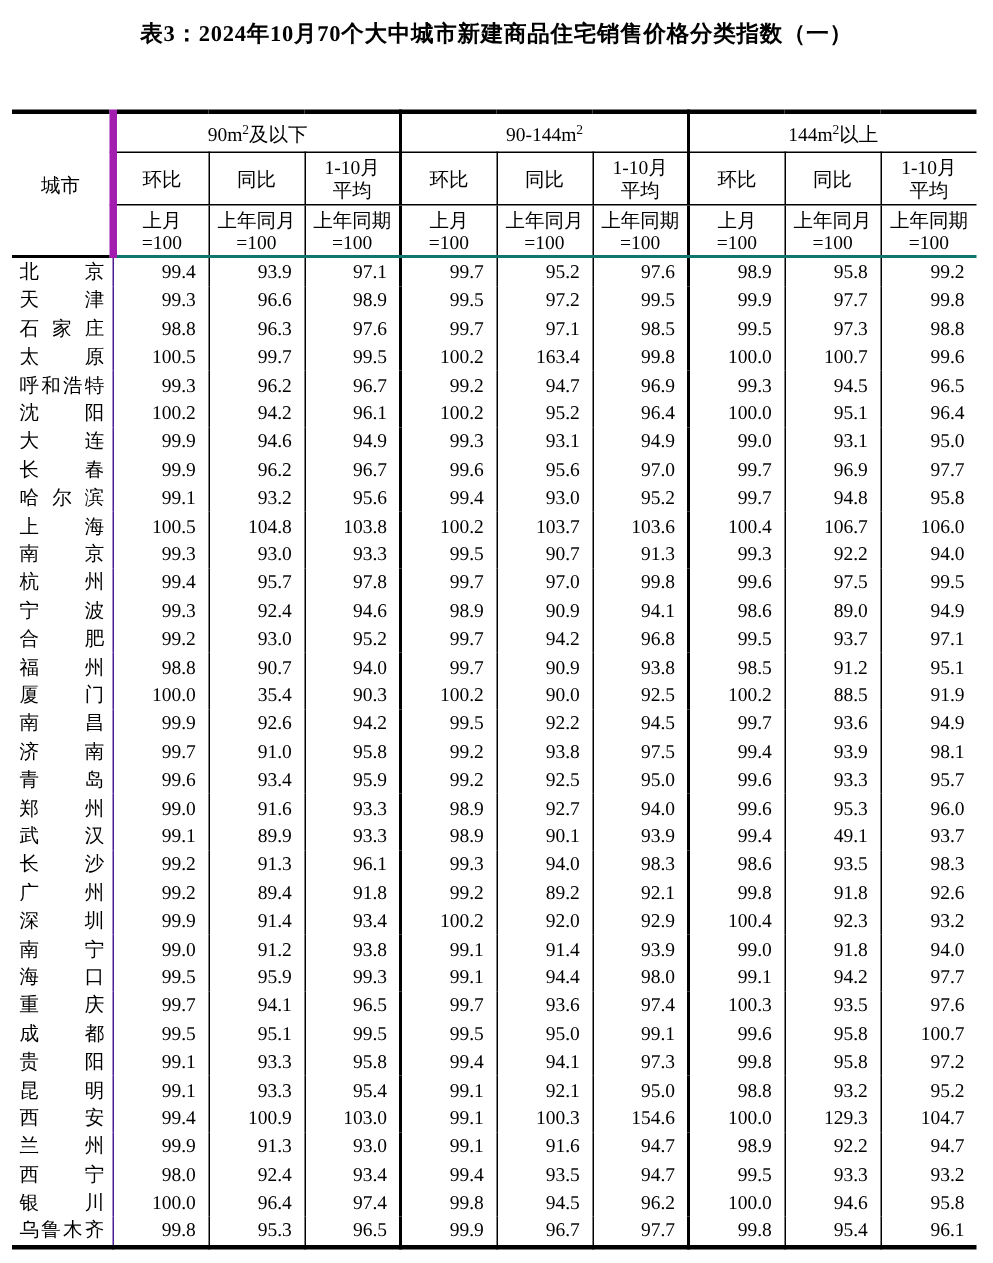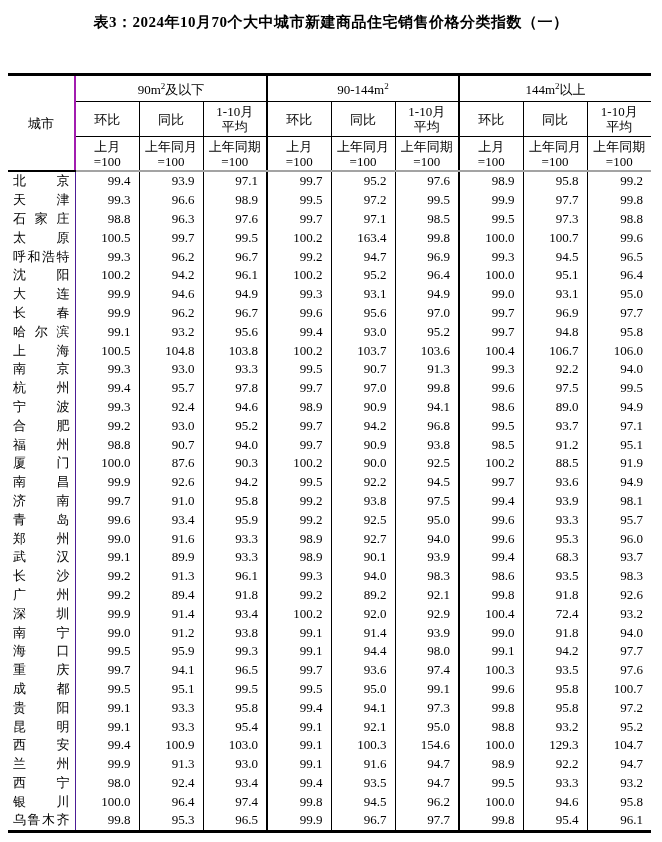--- a/index.html
+++ b/index.html
@@ -35,38 +35,38 @@
   col.c-num  { width: 64px; }
 
   thead th {
     font-weight: normal;
     text-align: center;
     vertical-align: middle;
     padding: 0;
     line-height: 15px;
   }
   th.city-h {
-    border-right: 2px solid #a21caf;
+    border-right: 5px solid #a21caf;
     border-bottom: 2px solid #000;
   }
   th.group-h {
     height: 25px;
     border-bottom: 1px solid #000;
     border-left: 1px solid #14b8a6;
   }
   th.metric-h {
     height: 34px;
     border-bottom: 1px solid #000;
     border-left: 1px solid #000;
     white-space: pre-line;
     text-align: center;
   }
   th.sub-h {
     height: 33px;
-    border-bottom: 2px solid #a3a3a3;
+    border-bottom: 2px solid #0f766e;
     border-left: 1px solid #000;
     white-space: pre-line;
   }
   .gsep { border-left: 2px solid #000 !important; }
   sup { font-size: 9px; }
 
   tbody td {
     height: 18.8px;
     padding: 0;
     vertical-align: middle;
@@ -324,21 +324,21 @@
         <td class="num gsep">99.7</td>
         <td class="num">90.9</td>
         <td class="num">93.8</td>
         <td class="num gsep">98.5</td>
         <td class="num">91.2</td>
         <td class="num">95.1</td>
       </tr>
       <tr>
         <td class="city"><span class="city-name">厦门</span></td>
         <td class="num">100.0</td>
-        <td class="num">87.6</td>
+        <td class="num">35.4</td>
         <td class="num">90.3</td>
         <td class="num gsep">100.2</td>
         <td class="num">90.0</td>
         <td class="num">92.5</td>
         <td class="num gsep">100.2</td>
         <td class="num">88.5</td>
         <td class="num">91.9</td>
       </tr>
       <tr>
         <td class="city"><span class="city-name">南昌</span></td>
@@ -390,21 +390,21 @@
       </tr>
       <tr>
         <td class="city"><span class="city-name">武汉</span></td>
         <td class="num">99.1</td>
         <td class="num">89.9</td>
         <td class="num">93.3</td>
         <td class="num gsep">98.9</td>
         <td class="num">90.1</td>
         <td class="num">93.9</td>
         <td class="num gsep">99.4</td>
-        <td class="num">68.3</td>
+        <td class="num">49.1</td>
         <td class="num">93.7</td>
       </tr>
       <tr>
         <td class="city"><span class="city-name">长沙</span></td>
         <td class="num">99.2</td>
         <td class="num">91.3</td>
         <td class="num">96.1</td>
         <td class="num gsep">99.3</td>
         <td class="num">94.0</td>
         <td class="num">98.3</td>
@@ -426,21 +426,21 @@
       </tr>
       <tr>
         <td class="city"><span class="city-name">深圳</span></td>
         <td class="num">99.9</td>
         <td class="num">91.4</td>
         <td class="num">93.4</td>
         <td class="num gsep">100.2</td>
         <td class="num">92.0</td>
         <td class="num">92.9</td>
         <td class="num gsep">100.4</td>
-        <td class="num">72.4</td>
+        <td class="num">92.3</td>
         <td class="num">93.2</td>
       </tr>
       <tr>
         <td class="city"><span class="city-name">南宁</span></td>
         <td class="num">99.0</td>
         <td class="num">91.2</td>
         <td class="num">93.8</td>
         <td class="num gsep">99.1</td>
         <td class="num">91.4</td>
         <td class="num">93.9</td>

